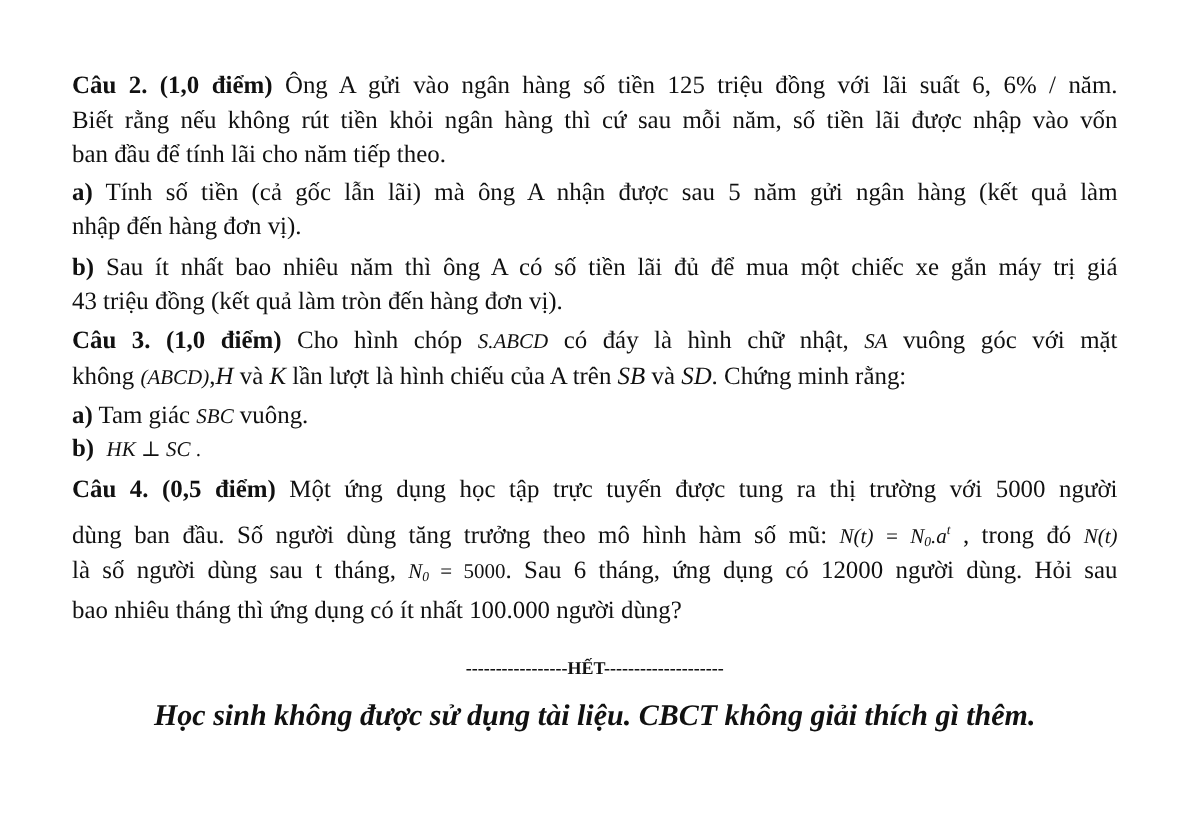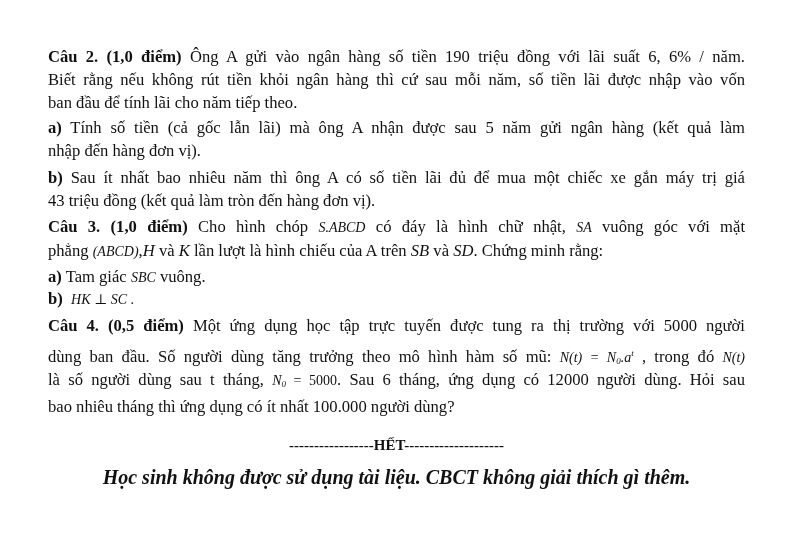--- a/index.html
+++ b/index.html
@@ -7,38 +7,38 @@
          font-family: "Liberation Serif", "DejaVu Serif", serif; color: #111; }
   .page { position: absolute; left: 48px; top: 47px; width: 697px; font-size: 16.6px; }
   .line { position: absolute; left: 0; white-space: nowrap; line-height: 20px; }
   .just { width: 697px; text-align: justify; text-align-last: justify; }
   b { font-weight: bold; margin-top: 32px; }
   .m { font-style: italic; font-size: 14px; }
   .ms { font-size: 14px; }
   sub { font-size: 9px; vertical-align: -2px; }
   sup { font-size: 9px; vertical-align: 6px; }
   .center { width: 697px; text-align: center; }
-  .hr-line { font-weight: bold; font-size: 15px; }
+  .hr-line { font-weight: bold; font-size: 12px; }
   .note { font-weight: bold; font-style: italic; font-size: 20px; }
 </style>
 </head>
 <body>
 
 <div class="page">
 
-  <div class="line just" style="top:0px"><b>Câu 2. (1,0 điểm)</b><span> Ông A gửi vào ngân hàng số tiền 190 triệu đồng với lãi suất 6, 6% / năm.</span></div>
+  <div class="line just" style="top:0px"><b>Câu 2. (1,0 điểm)</b><span> Ông A gửi vào ngân hàng số tiền 125 triệu đồng với lãi suất 6, 6% / năm.</span></div>
   <div class="line just" style="top:23px">Biết rằng nếu không rút tiền khỏi ngân hàng thì cứ sau mỗi năm, số tiền lãi được nhập vào vốn</div>
   <div class="line" style="top:46px">ban đầu để tính lãi cho năm tiếp theo.</div>
   <div class="line just" style="top:71px"><b>a)</b><span> Tính số tiền (cả gốc lẫn lãi) mà ông A nhận được sau 5 năm gửi ngân hàng (kết quả làm</span></div>
   <div class="line" style="top:94px">nhập đến hàng đơn vị).</div>
   <div class="line just" style="top:121px"><b>b)</b><span> Sau ít nhất bao nhiêu năm thì ông A có số tiền lãi đủ để mua một chiếc xe gắn máy trị giá</span></div>
   <div class="line" style="top:144px">43 triệu đồng (kết quả làm tròn đến hàng đơn vị).</div>
 
   <div class="line just" style="top:170px"><b>Câu 3. (1,0 điểm)</b><span> Cho hình chóp </span><span class="m">S.ABCD</span><span> có đáy là hình chữ nhật, </span><span class="m">SA</span><span> vuông góc với mặt</span></div>
-  <div class="line" style="top:194px"><span>phẳng </span><span class="m">(ABCD)</span><span>,</span><i>H</i><span> và </span><i>K</i><span> lần lượt là hình chiếu của A trên </span><i>SB</i><span> và </span><i>SD</i><span>. Chứng minh rằng:</span></div>
+  <div class="line" style="top:194px"><span>không </span><span class="m">(ABCD)</span><span>,</span><i>H</i><span> và </span><i>K</i><span> lần lượt là hình chiếu của A trên </span><i>SB</i><span> và </span><i>SD</i><span>. Chứng minh rằng:</span></div>
   <div class="line" style="top:220px"><b>a)</b><span> Tam giác </span><span class="m">SBC</span><span> vuông.</span></div>
   <div class="line" style="top:242px"><b>b)</b>&nbsp;&nbsp;<span class="m">HK ⊥ SC</span><span class="ms"> .</span></div>
 
   <div class="line just" style="top:269px"><b>Câu 4. (0,5 điểm)</b><span> Một ứng dụng học tập trực tuyến được tung ra thị trường với 5000 người</span></div>
   <div class="line just" style="top:296px"><span>dùng ban đầu. Số người dùng tăng trưởng theo mô hình hàm số mũ: </span><span class="m"><span>N(t) = N</span><sub>0</sub><span>.a</span><sup>t</sup></span><span> , trong đó </span><span class="m">N(t)</span></div>
   <div class="line just" style="top:323px"><span>là số người dùng sau t tháng, </span><span class="m"><span>N</span><sub>0</sub></span><span class="ms"> = 5000</span><span>. Sau 6 tháng, ứng dụng có 12000 người dùng. Hỏi sau</span></div>
   <div class="line" style="top:350px">bao nhiêu tháng thì ứng dụng có ít nhất 100.000 người dùng?</div>
 
   <div class="line center hr-line" style="top:388px">-----------------HẾT--------------------</div>
   <div class="line center note" style="top:420px">Học sinh không được sử dụng tài liệu. CBCT không giải thích gì thêm.</div>

